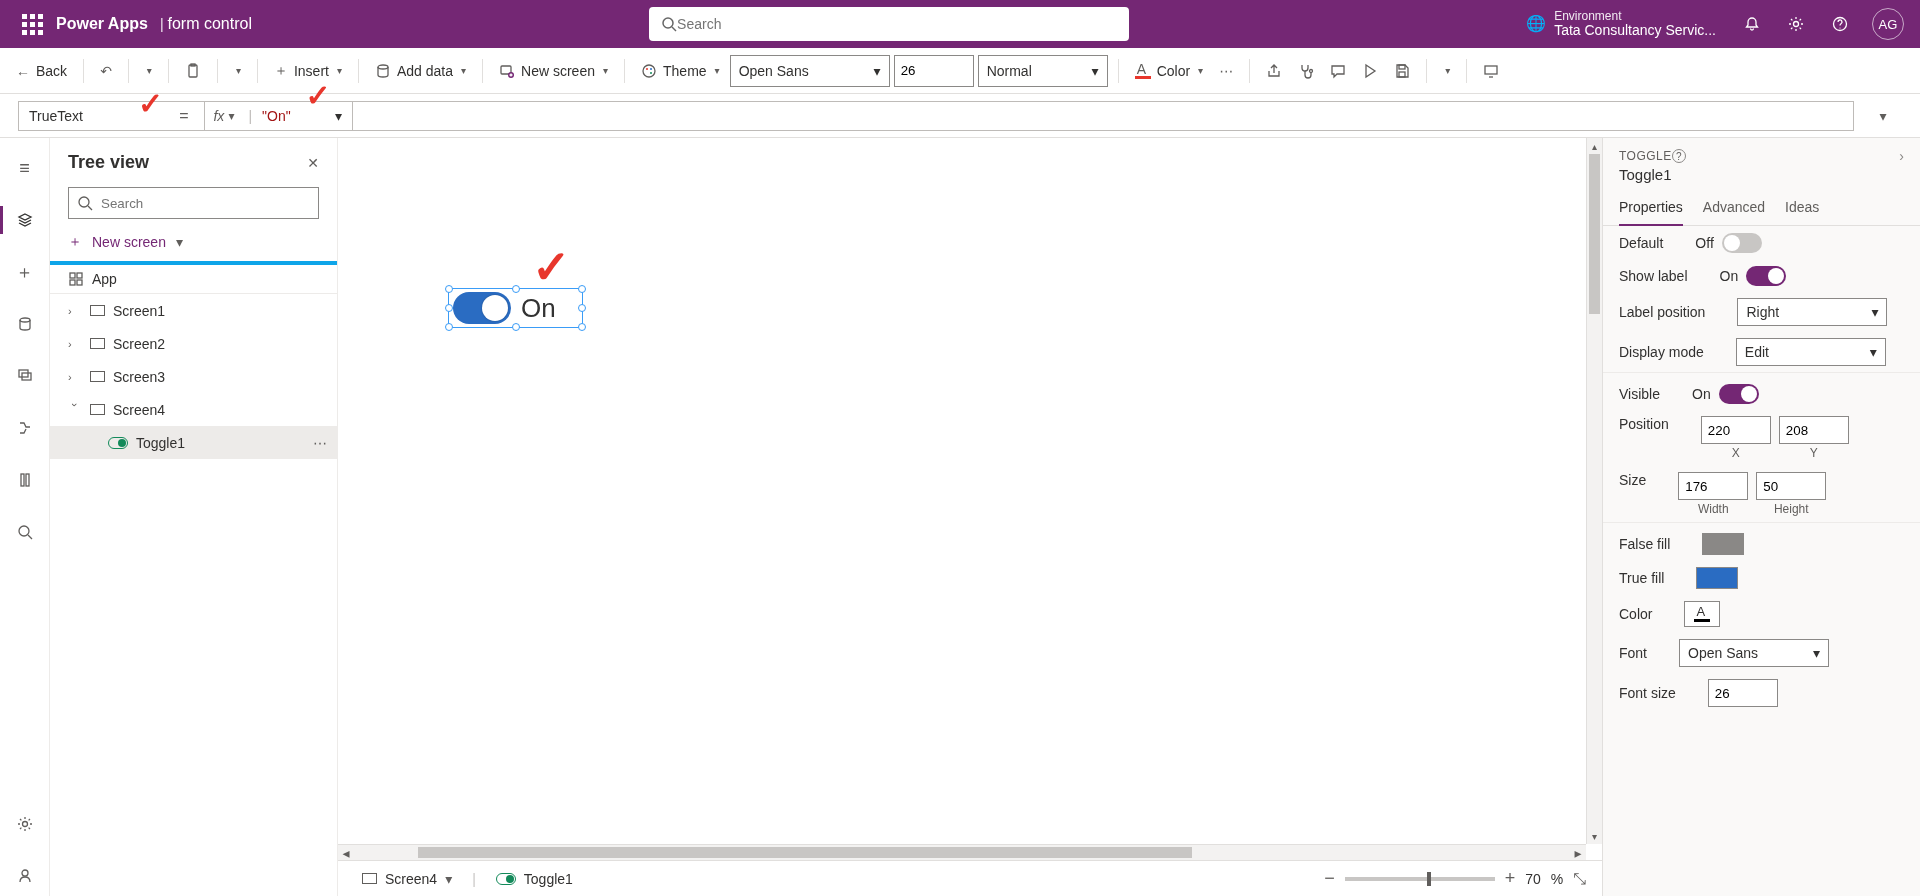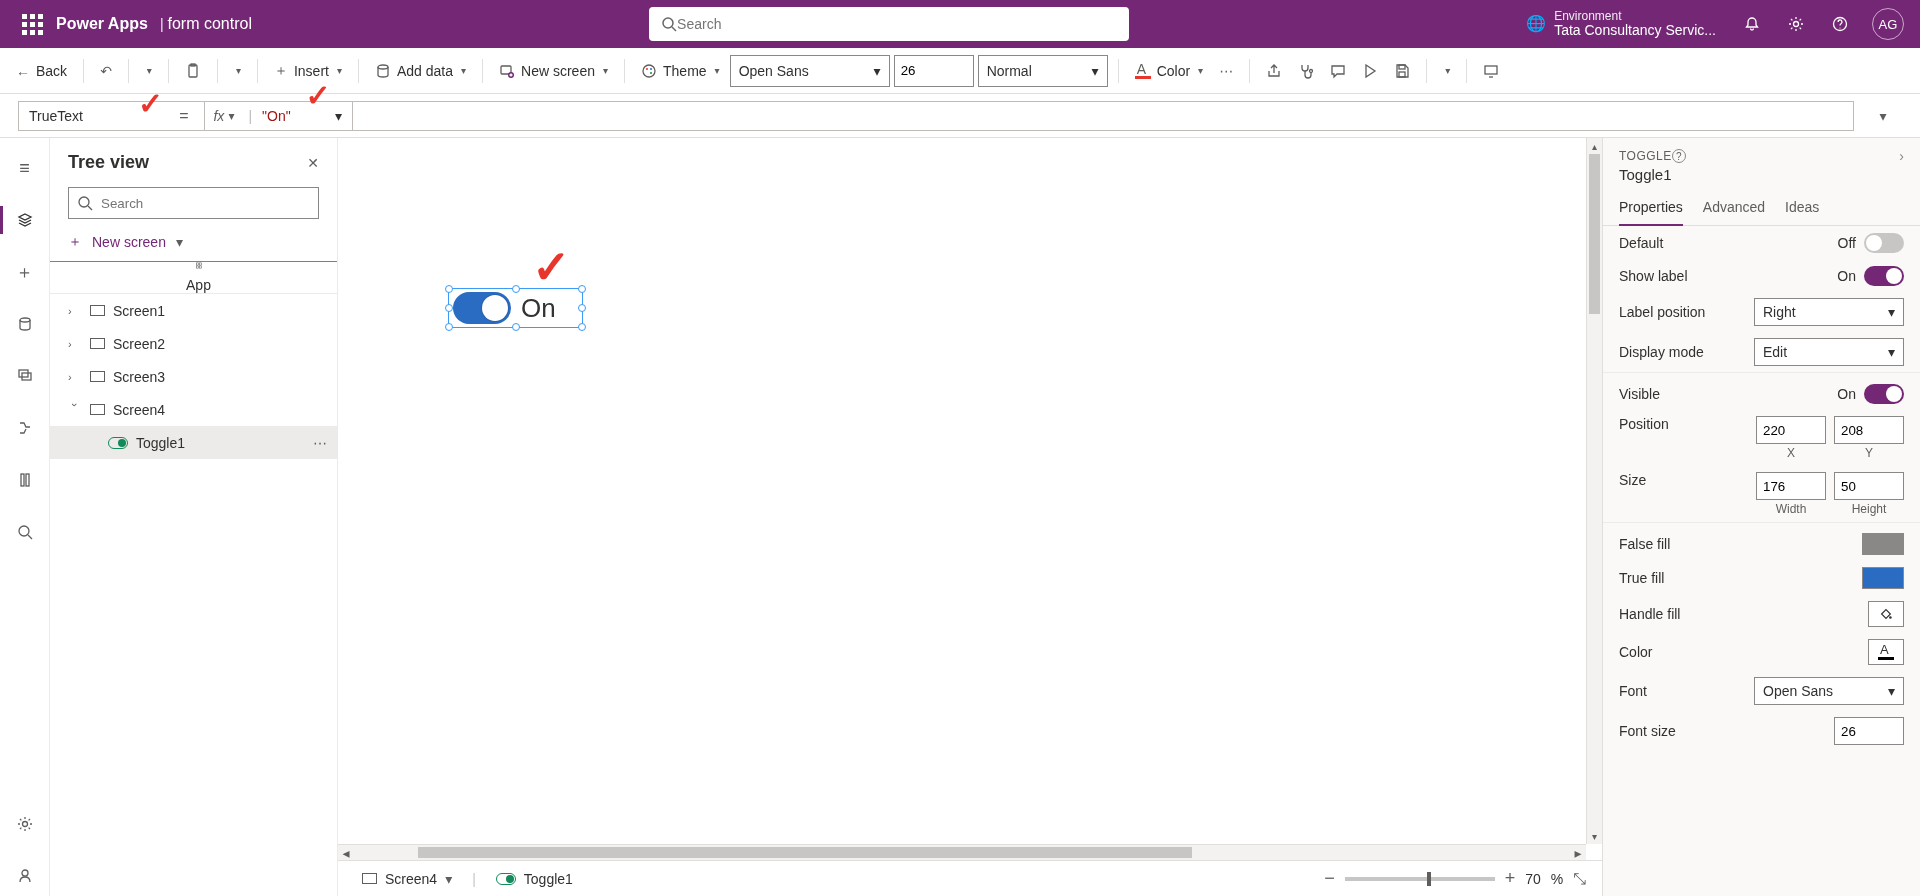--- a/index.html
+++ b/index.html
@@ -60,21 +60,21 @@
 .treepane .tabs{ display:flex; gap:20px; padding:4px 18px 0; border-bottom:1px solid #edebe9;}
 .tab{ padding:6px 0 10px; color:#605e5c; position:relative;}
 .tab.active{ color:#323130;}
 .tab.active::after{content:"";position:absolute;left:0;right:0;bottom:-1px;height:2px;background:#742774;}
 .tree-search{ margin:10px 18px; border:1px solid #8a8886; height:32px; display:flex; align-items:center; padding:0 8px; gap:8px; color:#605e5c;}
 .tree-search input{border:none;outline:none;flex:1;}
 .newscreen-row{ padding:4px 18px 10px; display:flex; align-items:center; gap:10px; color:#742774;}
 .newscreen-row .ico{color:#742774;}
 .tree{ flex:1; overflow:auto;}
 .tnode{ display:flex; align-items:center; gap:8px; height:33px; padding-left:18px; padding-right:8px;}
-.tnode.app{border-top:1px solid #0ea5e9;border-bottom:1px solid #edebe9;flex-direction:column;}
+.tnode.app{border-top:4px solid #0ea5e9;border-bottom:1px solid #edebe9;}
 .tnode.child{ padding-left:36px;}
 .tnode .chev{color:#605e5c; width:14px; font-size:11px;}
 .tnode .sq{width:15px;height:11px;border:1px solid #605e5c; display:inline-block;}
 .tnode.selected{ background:#edebe9;}
 .tnode .more{margin-left:auto; color:#605e5c; letter-spacing:2px;}
 .tog-ico{display:inline-flex;align-items:center;}
 .tog-ico .trk{width:20px;height:12px;border:1.5px solid #138a5a;border-radius:6px;position:relative;}
 .tog-ico .trk::after{content:"";position:absolute;right:1px;top:1px;width:8px;height:8px;background:#138a5a;border-radius:4px;}
 
 
@@ -113,21 +113,21 @@
 .proppane .grp-hdr{ padding:10px 16px 0; display:flex; align-items:center; }
 .grp-hdr .cat{ font-size:12px; letter-spacing:.5px; color:#605e5c;}
 .grp-hdr .q{ width:14px;height:14px;border:1px solid #8a8886;border-radius:7px;font-size:10px;display:flex;align-items:center;justify-content:center;color:#605e5c;}
 .grp-hdr .exp{margin-left:auto;color:#8a8886;}
 .ctl-name{ padding:2px 16px 10px; font-size:15px;}
 .ptabs{ display:flex; gap:20px; padding:0 16px; border-bottom:1px solid #e1dfdd;}
 .ptab{ padding:6px 0 10px; color:#605e5c; position:relative; font-size:14px;}
 .ptab.active{color:#323130;}
 .ptab.active::after{content:"";position:absolute;left:0;right:0;bottom:-1px;height:2px;background:#742774;}
 .plist{ flex:1;}
-.prow{ display:flex; align-items:center; justify-content:space-between; padding:6px 16px; min-height:33px;}
+.prow{ display:flex; align-items:center; justify-content:flex-start; padding:6px 16px; min-height:33px;gap:32px;}
 .prow.sep-b{ border-bottom:1px solid #edebe9; margin-bottom:4px;}
 .prow .lbl{ color:#323130;}
 .p-select{border:1px solid #8a8886; background:#fff; height:28px; width:150px; padding:0 8px; display:flex; align-items:center; justify-content:space-between;}
 .p-input{border:1px solid #8a8886; background:#fff; height:28px; width:70px; padding:0 6px; display:flex; align-items:center;}
 .p-input input{border:none;outline:none;width:100%;}
 .pair{display:flex; gap:8px; align-items:flex-start;}
 .pair .col{display:flex;flex-direction:column;align-items:center;gap:2px;}
 .pair .col .sub{font-size:12px;color:#605e5c;}
 .switch{ display:flex; align-items:center; gap:8px;}
 .switch .sval{color:#323130;}
@@ -620,29 +620,20 @@
 
       <div class="prow">
         <span class="lbl">False fill</span>
         <div class="swatch" style="background:#8a8886"></div>
       </div>
       <div class="prow">
         <span class="lbl">True fill</span>
         <div class="swatch" style="background:#2a6cc2"></div>
       </div>
       <div class="prow">
-        <span class="lbl">Handle fill</span>
-        <div class="swatch-btn">
-          <svg width="14" height="14" viewBox="0 0 16 16" fill="none" stroke="#323130" stroke-width="1.3">
-              <path d="M3 8l5-5 5 5-5 5z"></path>
-              <circle cx="13" cy="12" r="1.5" fill="#323130" stroke="none"></circle>
-            </svg>
-        </div>
-      </div>
-      <div class="prow">
         <span class="lbl">Color</span>
         <div class="swatch-btn">
           <span style="position:relative;width:16px;height:16px;display:inline-block">
             <span style="position:absolute;left:2px;top:-2px;font-size:13px">A</span>
             <span style="position:absolute;left:0;bottom:0;width:16px;height:3px;background:#000"></span>
           </span>
         </div>
       </div>
       <div class="prow">
         <span class="lbl">Font</span>

